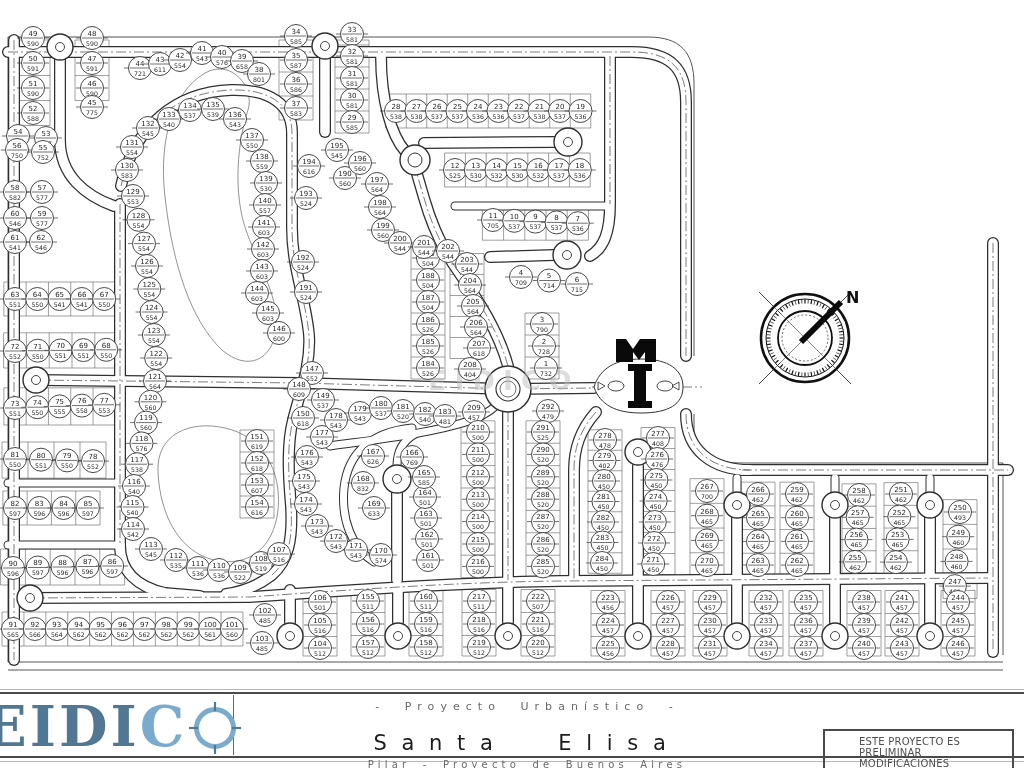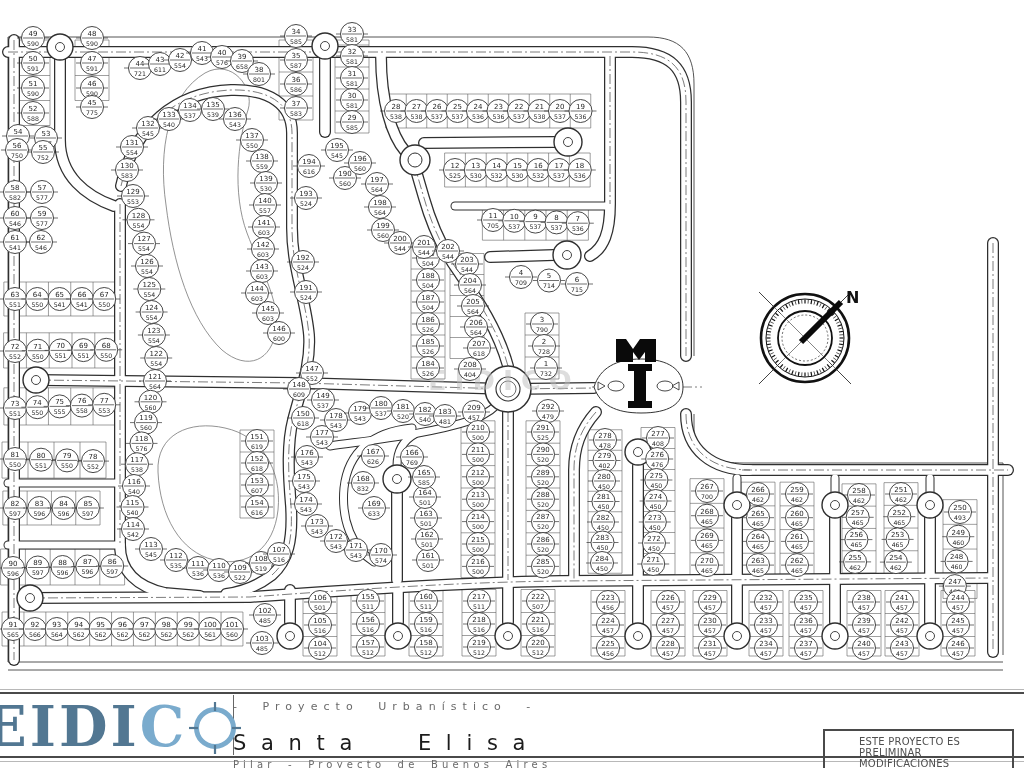--- a/index.html
+++ b/index.html
@@ -16,21 +16,21 @@
   .rule.c{top:68px;height:2px;background:#4a4a4a;}
   .rule.d{top:73px;height:1px;background:#b8b8b8;}
   #bar-divider{position:absolute;left:233px;top:7px;width:1px;height:60px;background:#666;}
 
   #logo{position:absolute;left:-16px;top:10px;height:60px;white-space:nowrap;
         font-family:"DejaVu Serif", serif;font-weight:bold;font-size:56px;line-height:56px;
         letter-spacing:3px;color:#527792;}
   #logo .lt{color:#7aabcd;}
   #logo svg{vertical-align:-8px;margin-left:2px;}
 
-  #center-titles{position:absolute;left:233px;top:6px;width:588px;height:62px;color:#666;}
+  #center-titles{position:absolute;left:233px;top:6px;width:588px;height:62px;text-align:center;color:#666;}
   #proj-line{margin-top:6px;font-size:11px;letter-spacing:.55em;word-spacing:.9em;color:#6a6a6a;}
   #proj-name{margin-top:18px;font-size:21px;letter-spacing:.7em;word-spacing:1.4em;color:#1c1c1c;}
   #proj-loc{margin-top:4px;font-size:10px;letter-spacing:.42em;word-spacing:.5em;color:#6a6a6a;}
 
   #disclaimer{position:absolute;left:823px;top:12px;width:191px;height:50px;border:2px solid #4a4a4a;
               box-sizing:border-box;padding:5px 4px 0 34px;font-size:10px;line-height:11px;
               color:#4f4f4f;letter-spacing:.2px;margin-top:29px;}
 </style>
 </head>
 <body>

